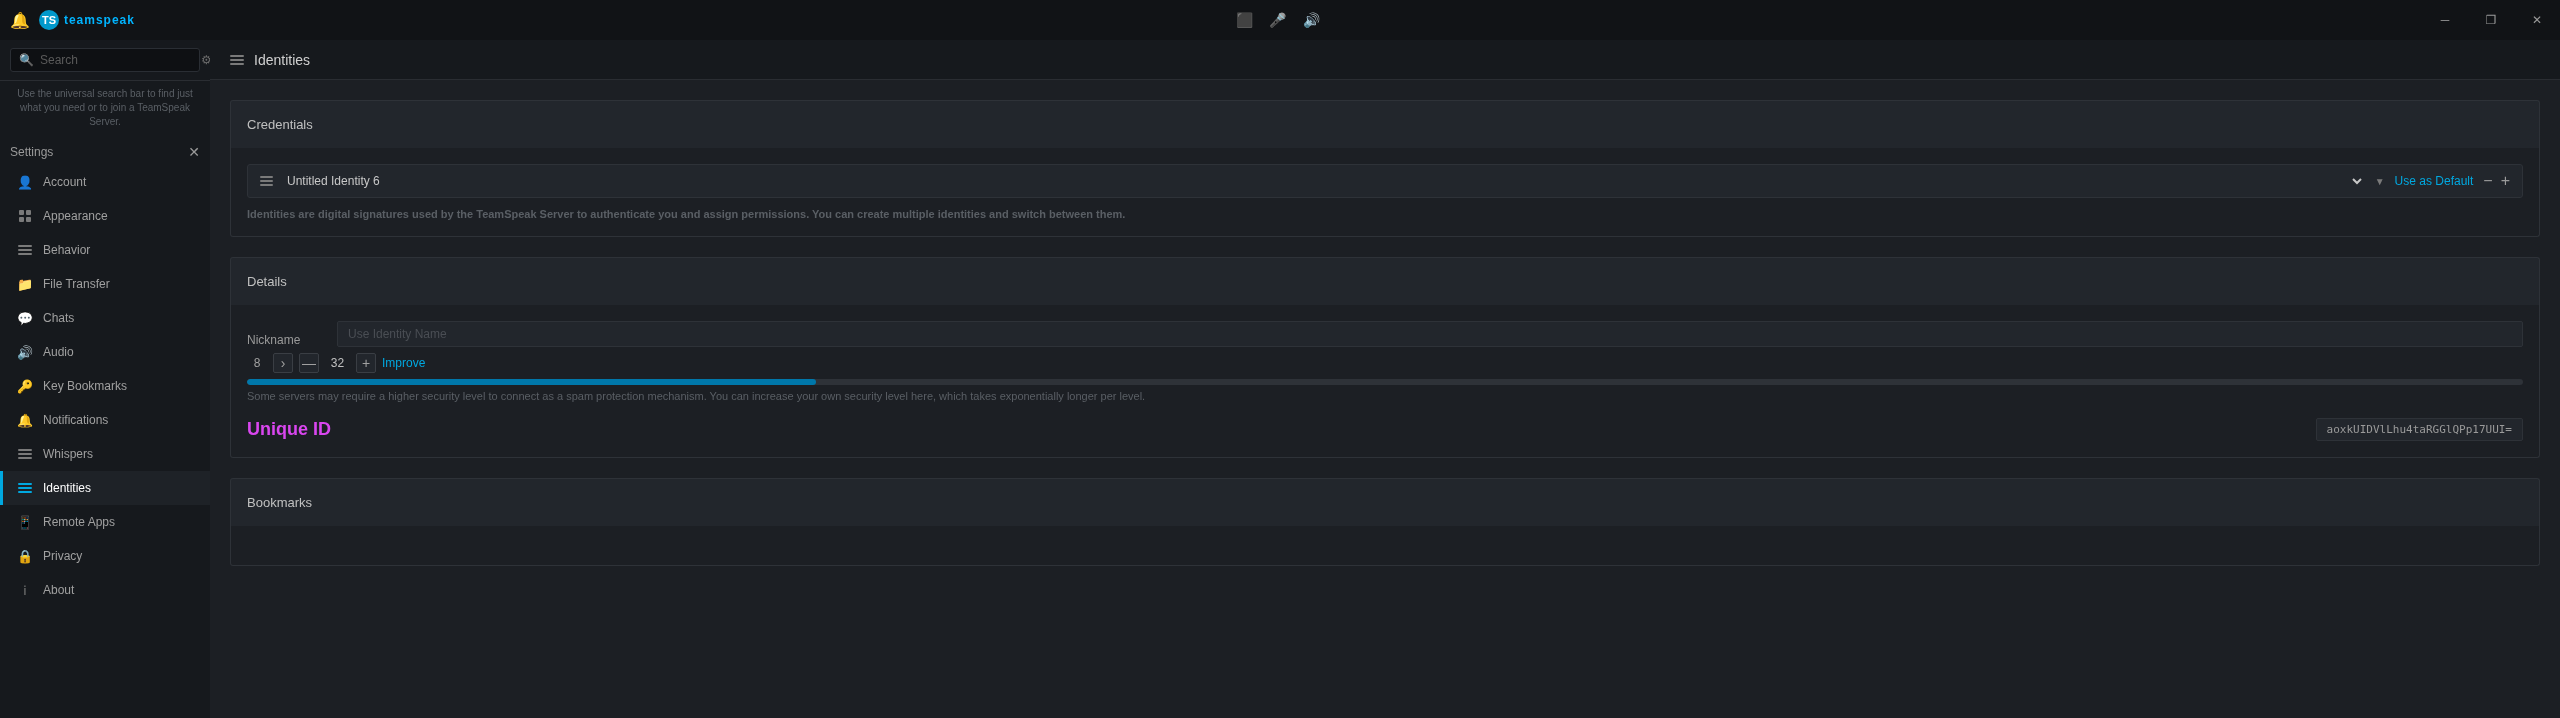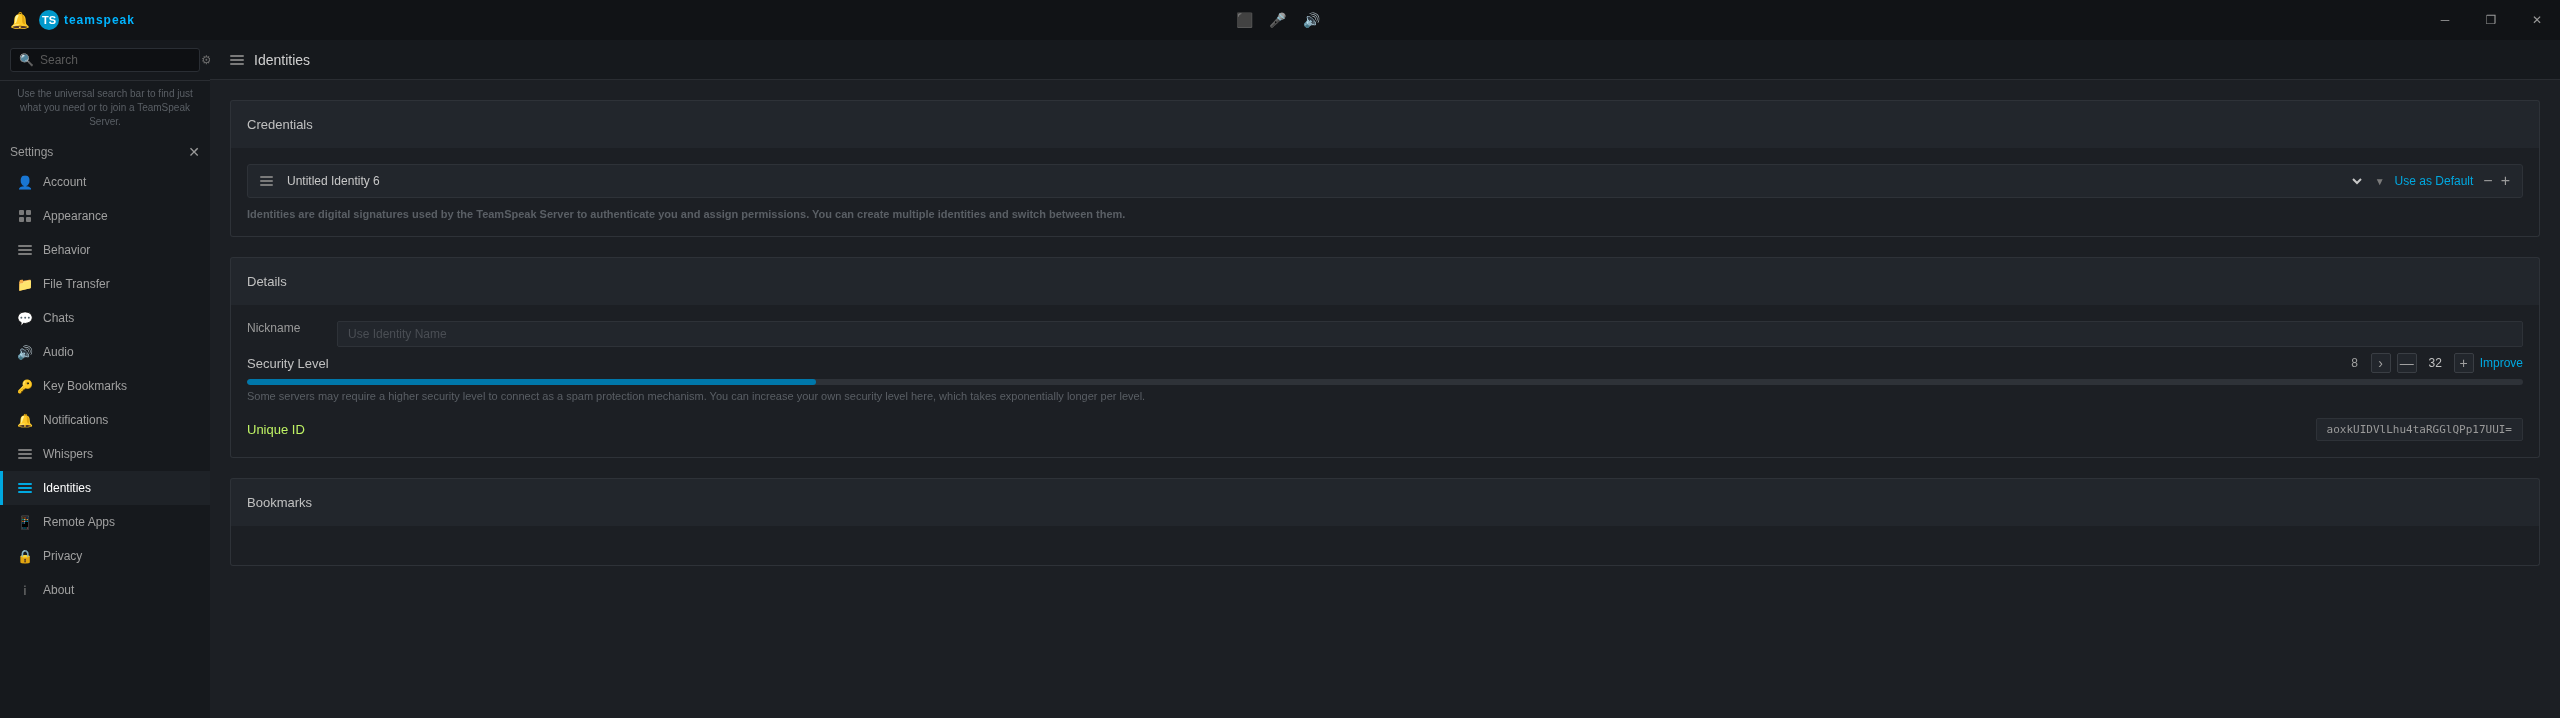--- a/index.html
+++ b/index.html
@@ -279,21 +279,21 @@
       margin-bottom: 0;
       font-weight: bold;
     }
 
     
     .details-body {
       padding: 16px;
     }
     .field-row {
       display: flex;
-      align-items: flex-start;
+      align-items: flex-end;
       margin-bottom: 6px;
     }
     .field-label {
       font-size: 12px;
       color: #9a9a9a;
       width: 90px;
       flex-shrink: 0;
     }
     .field-input {
       flex: 1;
@@ -382,22 +382,23 @@
     }
 
     
     .unique-id-row {
       display: flex;
       align-items: center;
       justify-content: space-between;
       margin-bottom: 0;
     }
     .unique-id-label {
-      font-size: 13px;
-      color: #bef264;
+      font-size: 18px;
+      color: #d946ef;
+      font-weight: bold;
     }
     .unique-id-value {
       background: #22262c;
       border: 1px solid #2e3238;
       border-radius: 2px;
       padding: 4px 10px;
       font-size: 11px;
       color: #9a9a9a;
       font-family: monospace;
     }
@@ -584,21 +585,20 @@
       <div class="section">
         <div class="section-header">Details</div>
         <div class="section-body details-body">
 
           <div class="field-row">
             <span class="field-label">Nickname</span>
             <input class="field-input" type="text" placeholder="Use Identity Name" style="">
           </div>
 
           <div class="security-level-row">
-            <span class="security-level-label">Security Level</span>
             <div class="security-level-controls">
               <span class="sec-value">8</span>
               <span class="sec-btn">›</span>
               <span class="sec-btn">—</span>
               <span class="sec-target">32</span>
               <span class="sec-btn">+</span>
               <span class="improve-btn">Improve</span>
             </div>
           </div>
           <div class="security-bar">

